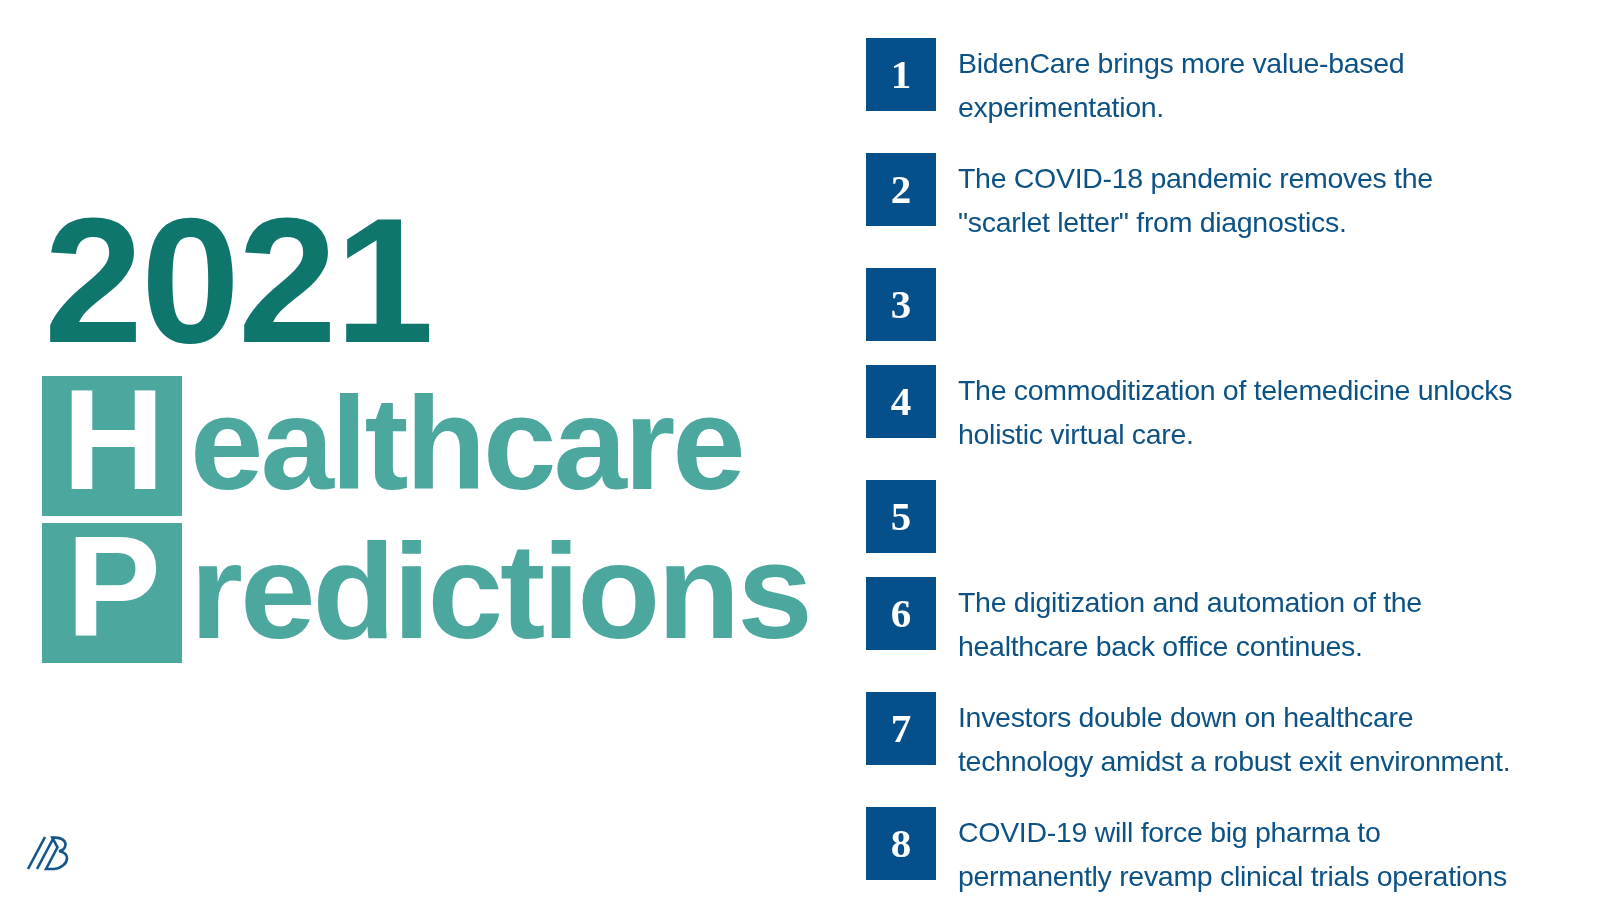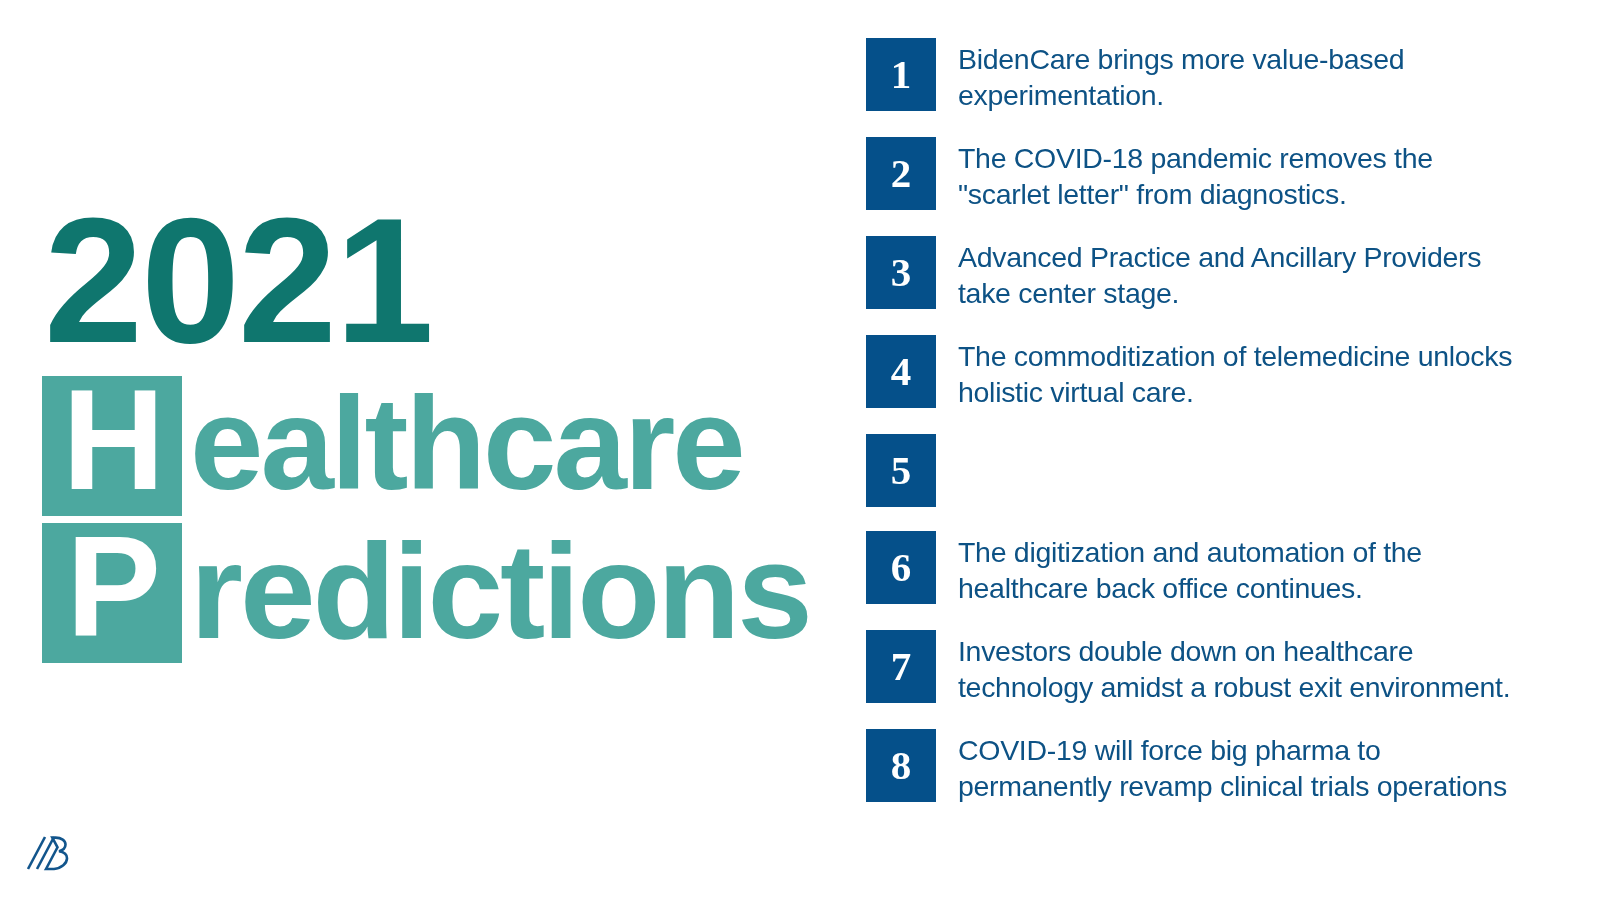--- a/index.html
+++ b/index.html
@@ -125,21 +125,21 @@
     font-weight: 700;
     font-size: 41px;
     line-height: 41px;
     color: #ffffff;
   }
 
   .pred-text {
     margin-left: 22px;
     font-family: "Liberation Sans", sans-serif;
     font-size: 28.5px;
-    line-height: 36px;
+    line-height: 44px;
     color: #0D5285;
     padding-top: 3px;
     letter-spacing: -0.3px;
     white-space: pre-line;
   }
 </style>
 </head>
 <body>
 
 <div id="stage">
@@ -187,22 +187,20 @@
         <span class="num">2</span>
       </div>
       <div class="pred-text">The COVID-18 pandemic removes the
 "scarlet letter" from diagnostics.</div>
     </div>
 
     <div class="list-item">
       <div class="num-box">
         <span class="num">3</span>
       </div>
-      <div class="pred-text">Advanced Practice and Ancillary Providers
-take center stage.</div>
     </div>
 
     <div class="list-item">
       <div class="num-box">
         <span class="num">4</span>
       </div>
       <div class="pred-text">The commoditization of telemedicine unlocks
 holistic virtual care.</div>
     </div>
 

